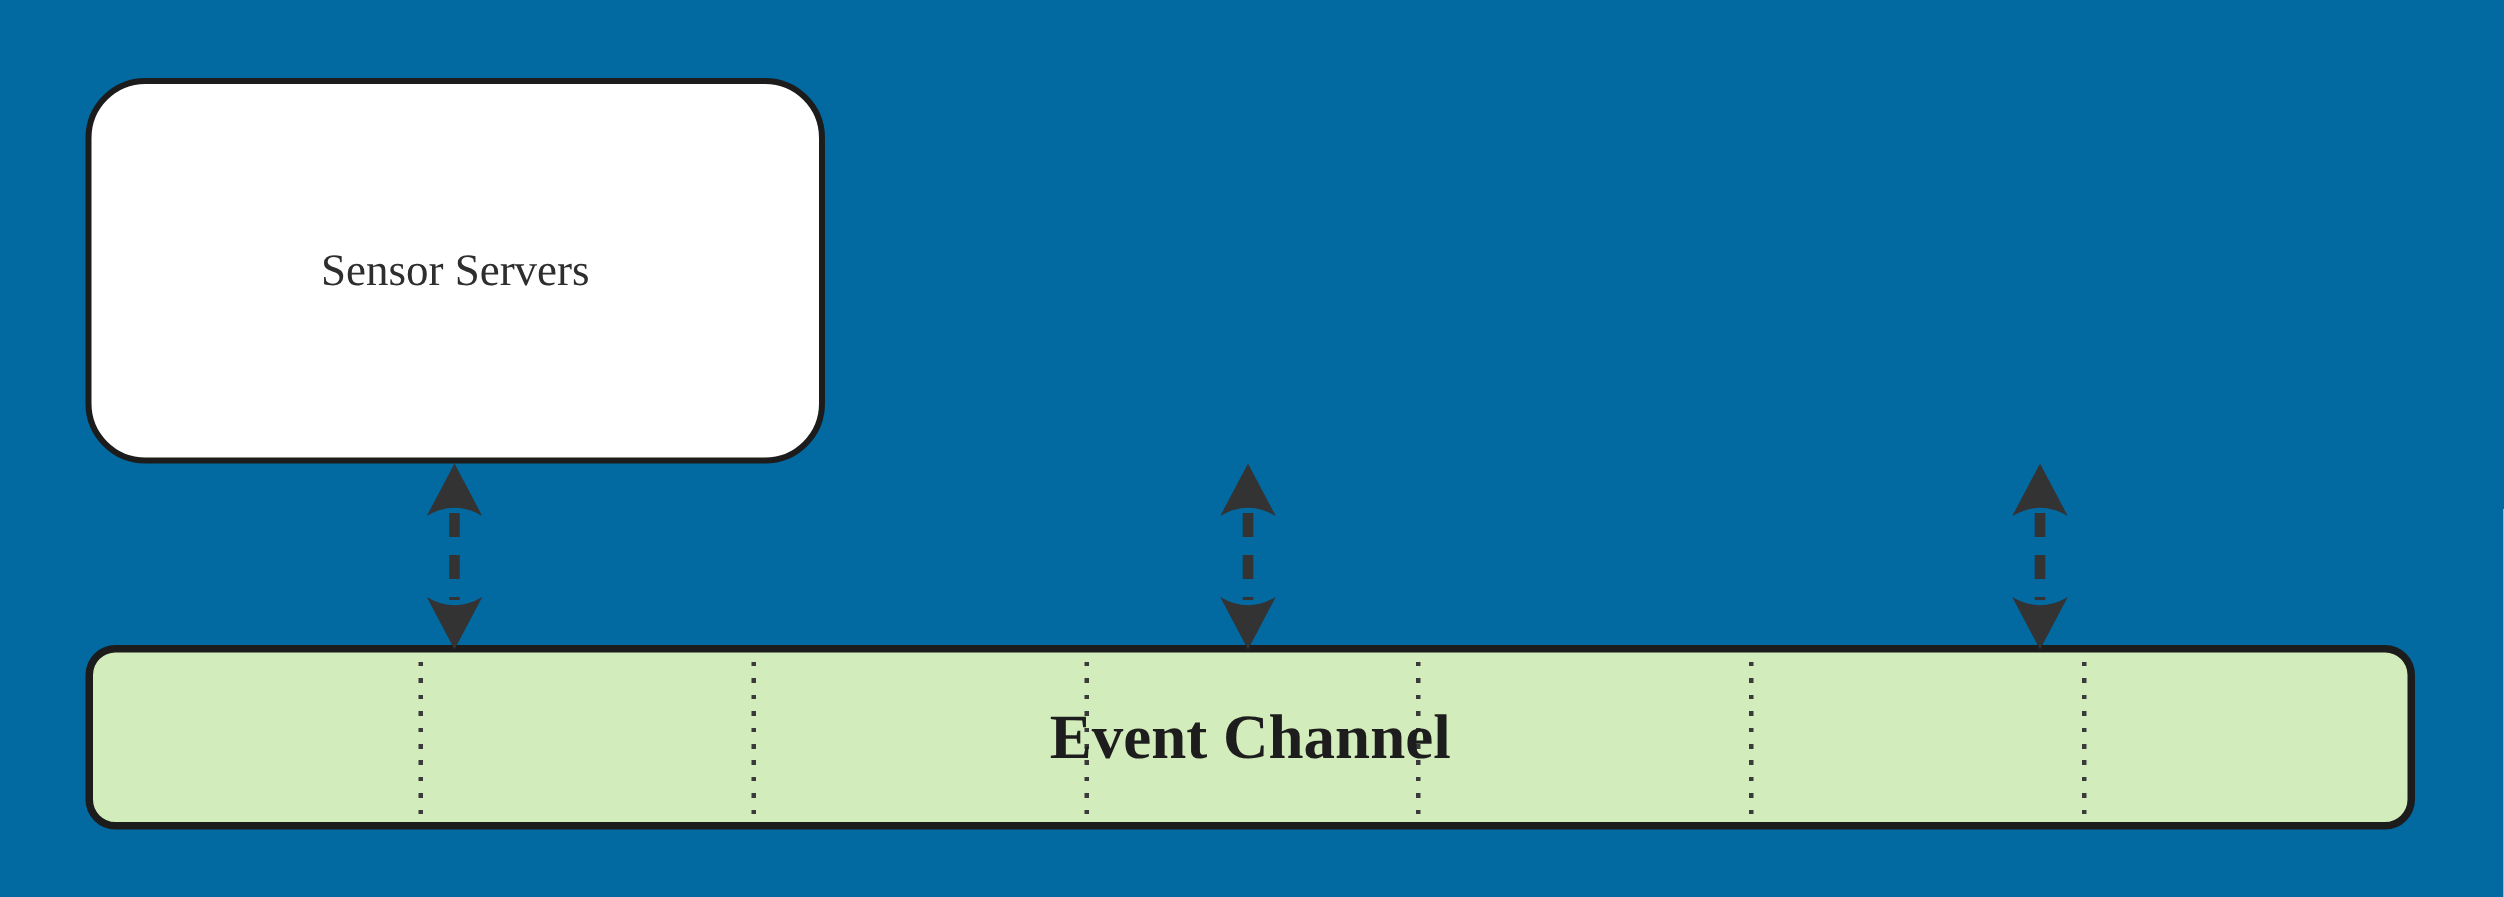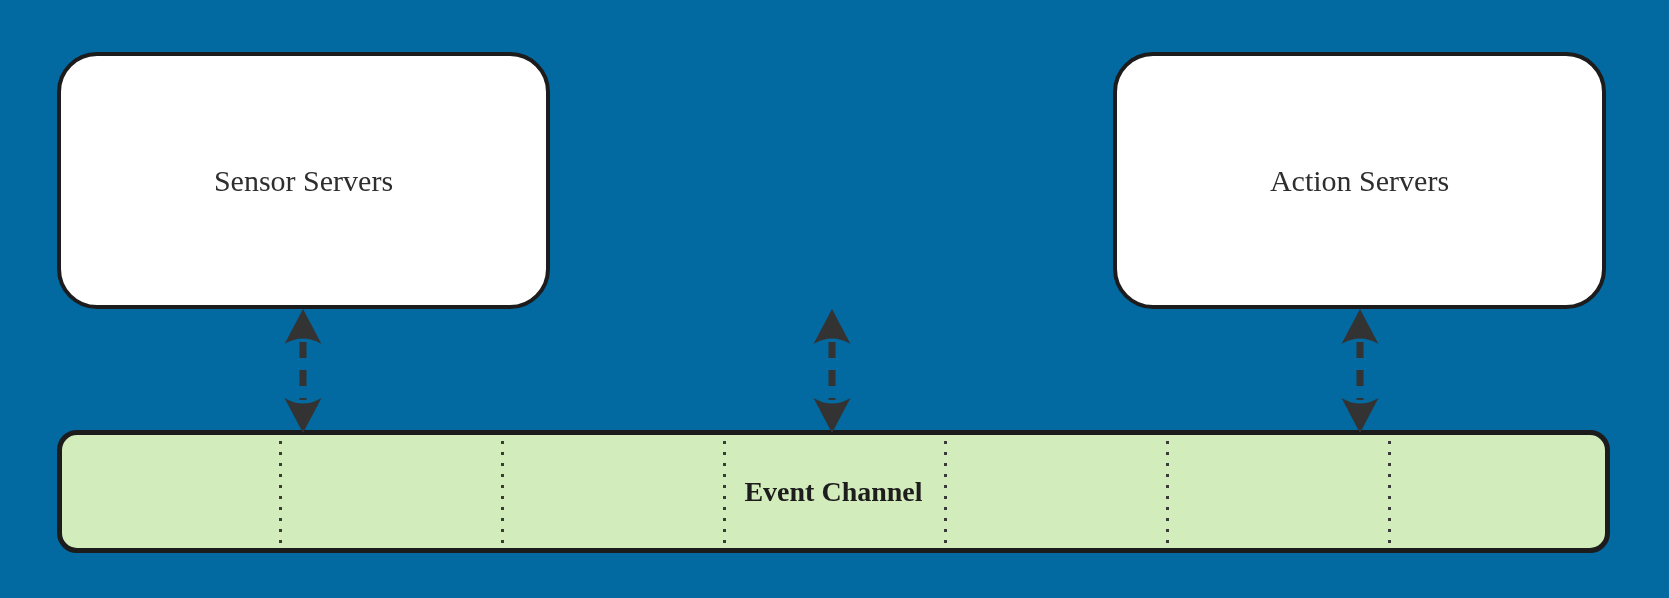--- a/index.html
+++ b/index.html
@@ -54,21 +54,21 @@
   }
   .channel-label {
     position: absolute;
     left: 0;
     top: 0;
     width: 100%;
     height: 100%;
     display: flex;
     align-items: center;
     justify-content: center;
-    font-size: 28px;
+    font-size: 42px;
     font-weight: 700;
     color: #1d1d1d;
     z-index: 2;
   }
   .divider {
     position: absolute;
     top: 6px;
     width: 3px;
     height: 102px;
     background-image: repeating-linear-gradient(
@@ -99,23 +99,20 @@
 </head>
 <body>
 
 <div class="canvas">
 
   <div class="node node-sensor">
     <span class="node-label">Sensor Servers</span>
   </div>
 
 
-  <div class="node node-action">
-    <span class="node-label">Action Servers</span>
-  </div>
 
   <svg class="arrow a1" viewBox="0 0 44 126" aria-hidden="true">
     <line x1="22" y1="34" x2="22" y2="92" stroke="#333333" stroke-width="7" stroke-dasharray="16 12"></line>
     <path d="M22 1 L3.5 36 Q22 25 40.5 36 Z" fill="#333333"></path>
     <path d="M22 125 L3.5 90 Q22 101 40.5 90 Z" fill="#333333"></path>
   </svg>
 
   <svg class="arrow a2" viewBox="0 0 44 126" aria-hidden="true">
     <line x1="22" y1="34" x2="22" y2="92" stroke="#333333" stroke-width="7" stroke-dasharray="16 12"></line>
     <path d="M22 1 L3.5 36 Q22 25 40.5 36 Z" fill="#333333"></path>

